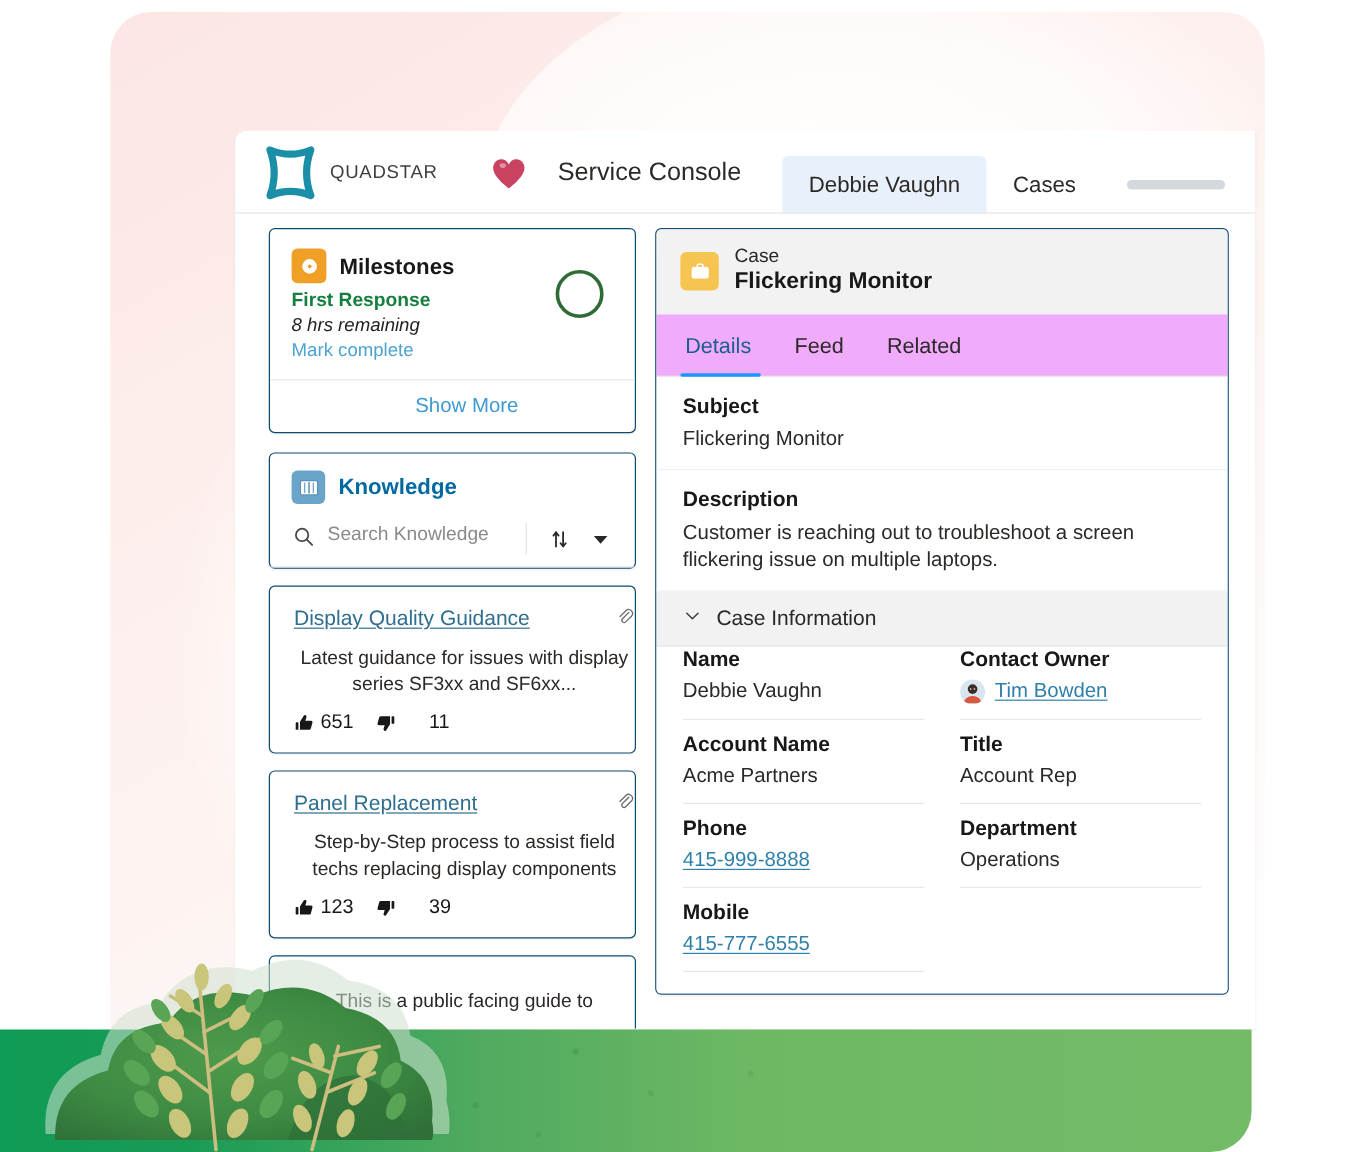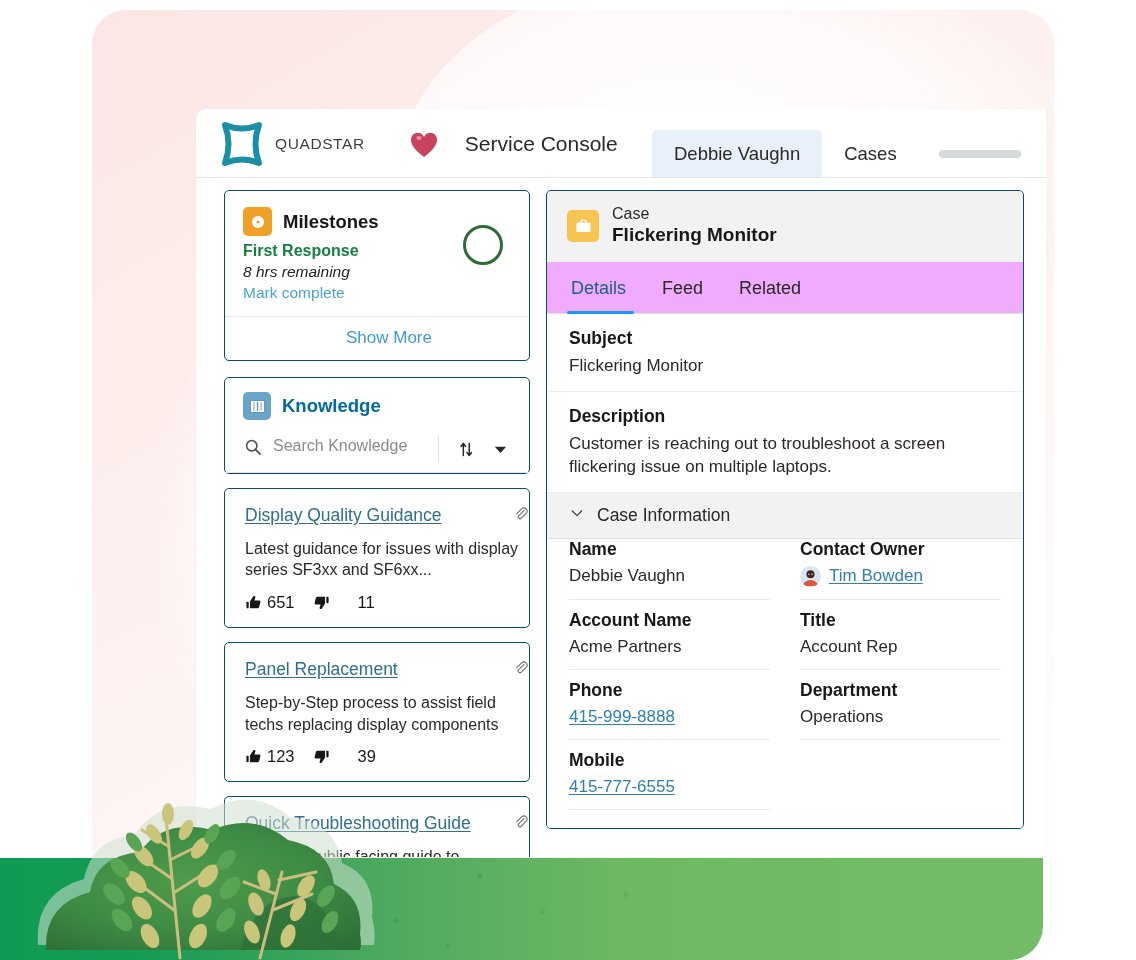--- a/index.html
+++ b/index.html
@@ -113,21 +113,21 @@
   .kn-icon{width:28px;height:28px;border-radius:5px;background:#6ba4c9;display:flex;align-items:center;justify-content:center;flex:none;}
   .kn-title{font-size:18.5px;font-weight:700;color:#0369a1;}
   .kn-searchrow{display:flex;align-items:center;padding:6px 12px 0 18px;height:46px;}
   .kn-search{display:flex;gap:10px;flex:1;}
   .kn-search-ph{font-size:16px;color:#8a8a8a;}
   .kn-div{width:1px;height:26px;background:#e0e0e0;margin:0 10px;}
   .kn-iconbtn{width:34px;height:30px;display:flex;align-items:center;justify-content:center;cursor:pointer;}
   .kn-underline{height:1px;background:#e3e3e3;margin:0 0 0 0;}
 
   
-  .art-card{padding:16px 0 15px 20px;margin-bottom:14px;}
+  .art-card{padding:16px 0 15px 20px;margin-bottom:14px;text-align:center;}
   .art-top{display:flex;align-items:flex-start;justify-content:space-between;gap:8px;}
   .art-title{
     font-size:17.5px;color:#2f6e8e;text-decoration:underline;
     text-underline-offset:2px;cursor:pointer;line-height:1.25;
   }
   .art-desc{font-size:16px;color:#2b2826;line-height:1.35;margin-top:11px;}
   .art-votes{display:flex;align-items:center;gap:8px;margin-top:12px;font-size:16.5px;color:#181818;}
   .art-votes .grp{display:flex;align-items:center;gap:5px;}
   .art-votes .grp + .grp{margin-left:10px;gap:28px;}
 
@@ -322,28 +322,20 @@
             <svg viewBox="0 0 24 24" width="17" height="17" aria-hidden="true">
               <rect x="18.8" y="4" width="3.2" height="9" rx="1" fill="#181818"></rect>
               <path d="M17 4 L17 13.5 L12.5 20.6 a1.8 1.8 0 0 1-3.1-1.7 L10.7 14.7 L4 14.7 a1.8 1.8 0 0 1-1.7-2.3 l1.9-7 A2 2 0 0 1 6.1 4 Z" fill="#181818"></path>
             </svg>
             <span>39</span>
           </span>
         </div>
       </div>
 
       <div class="card art-card">
-        <div class="art-top">
-          <span class="art-title">Quick Troubleshooting Guide</span>
-          <span>
-            <svg viewBox="0 0 24 24" width="17" height="17" aria-hidden="true">
-              <path d="M17 7.5 L9.5 15 a2.6 2.6 0 0 0 3.7 3.7 L20 12 a4.6 4.6 0 0 0-6.5-6.5 L6.5 12.5" fill="none" stroke="#6b6b6b" stroke-width="1.5" stroke-linecap="round"></path>
-            </svg>
-          </span>
-        </div>
         <div class="art-desc">This is a public facing guide to</div>
       </div>
     </div>
 
     <div class="col-right">
       <div class="card case-card">
 
         <div class="case-head">
           <span class="case-icon">
             <svg viewBox="0 0 24 24" width="19" height="19" aria-hidden="true">

